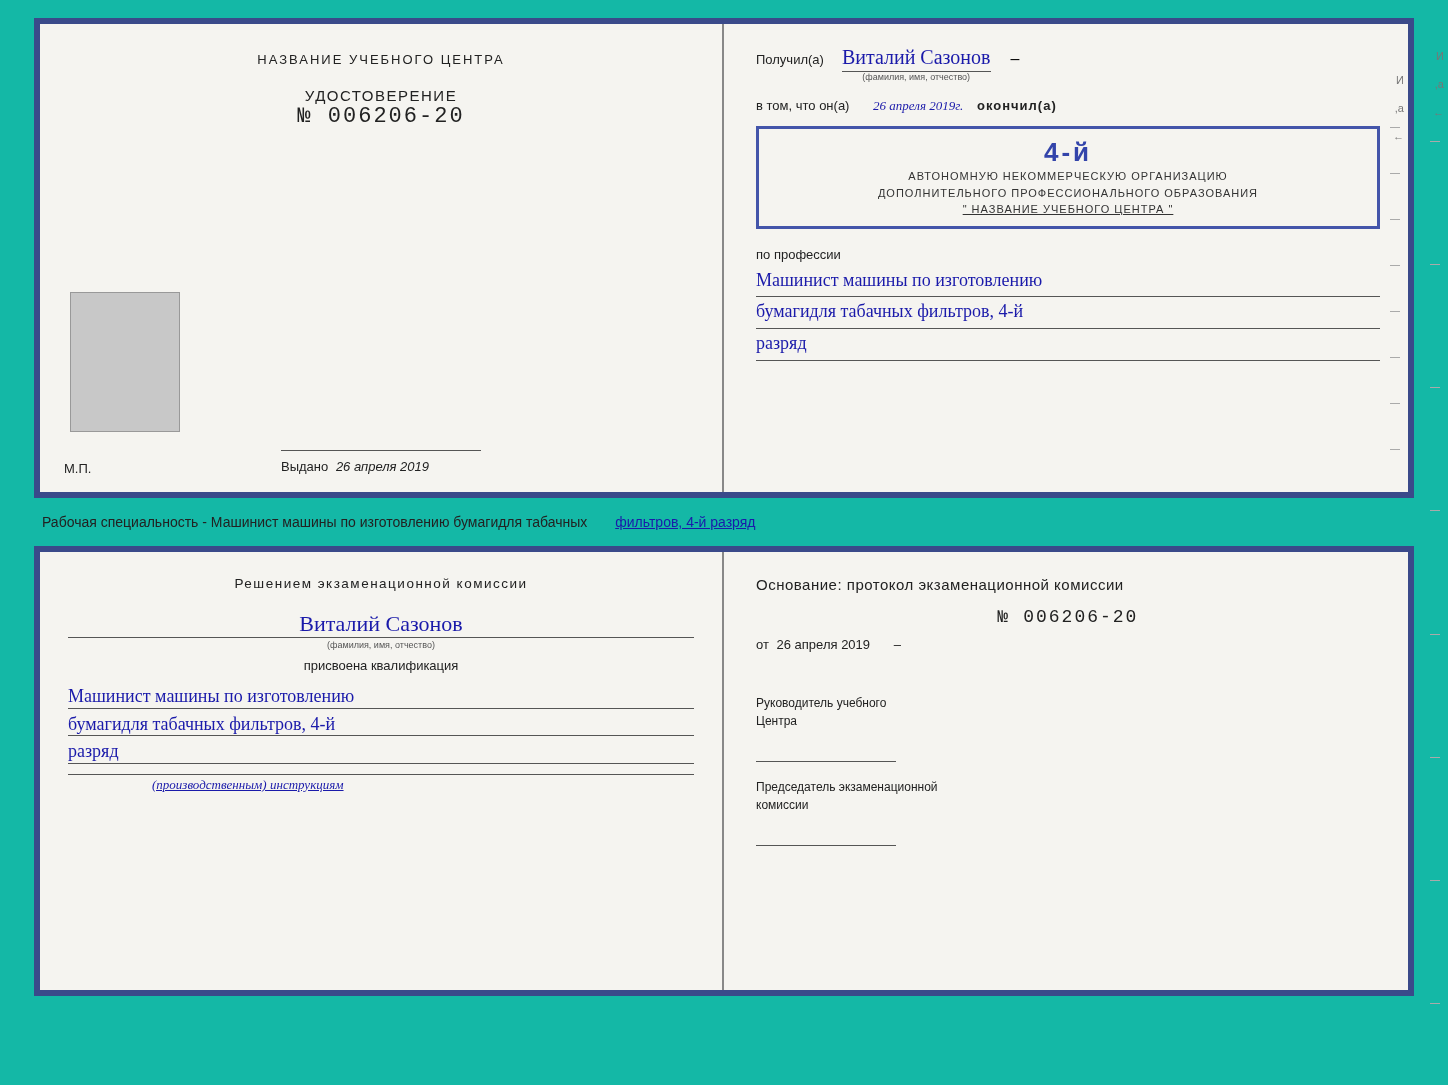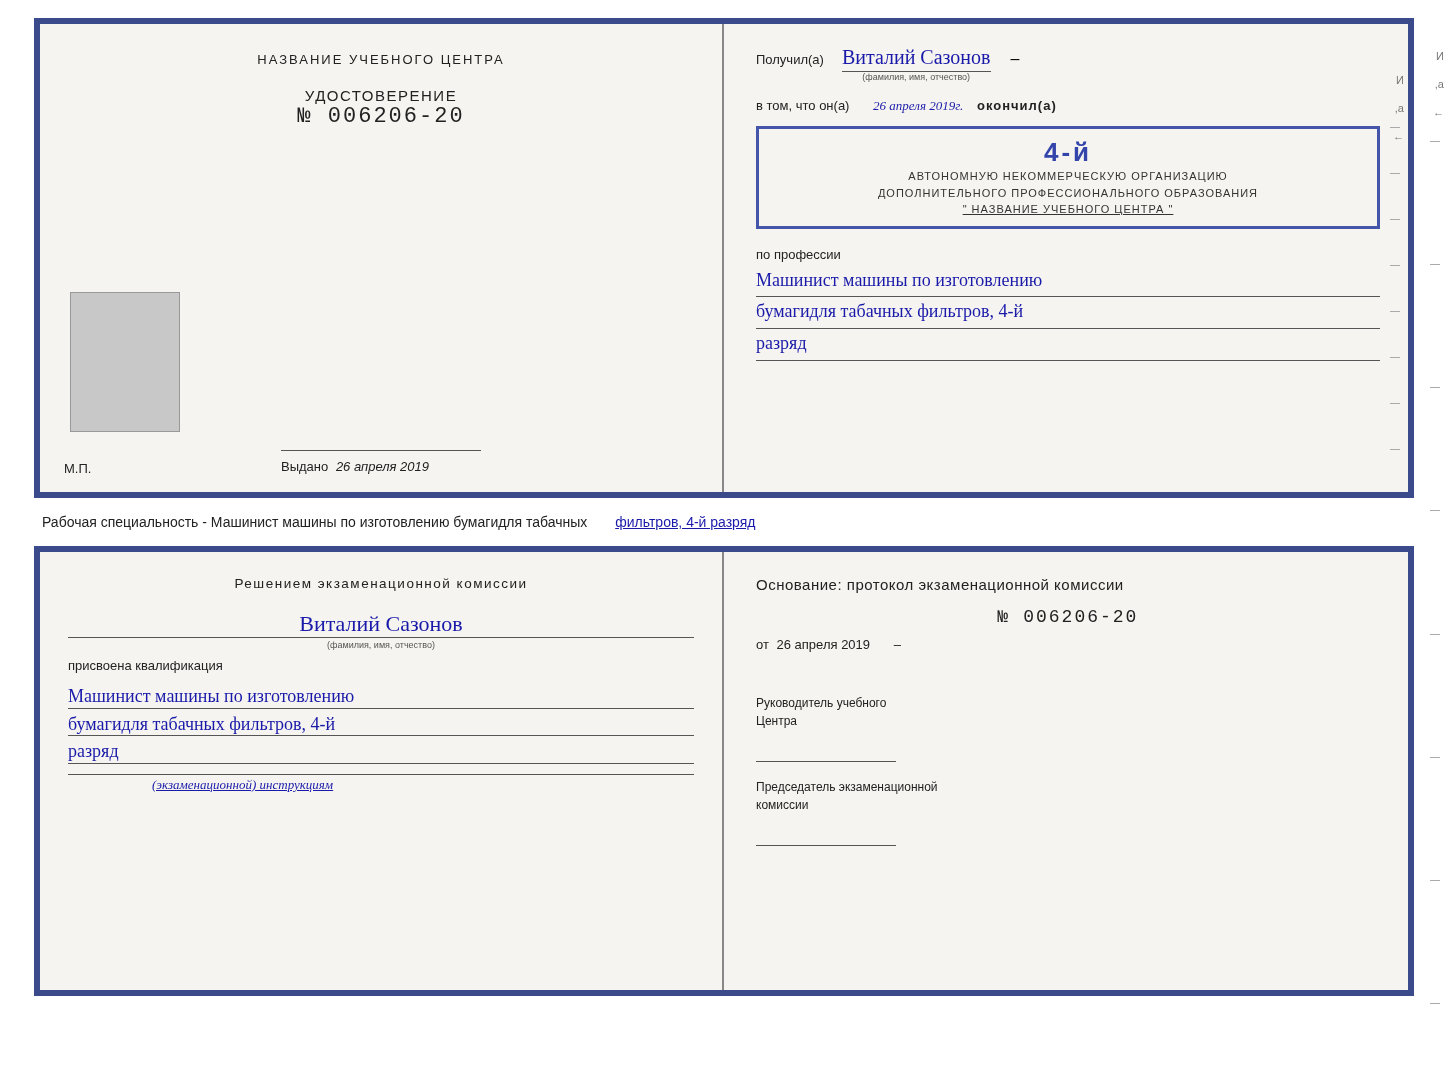--- a/index.html
+++ b/index.html
@@ -8,21 +8,21 @@
       height: 1085px;
       background: #e8e8e8;
       font-family: Arial, sans-serif;
       overflow: hidden;
       position: relative;
     }
 
     .page-bg {
       width: 100%;
       height: 100%;
-      background: #ffffff;
+      background: #14b8a6;
       display: flex;
       flex-direction: column;
       align-items: center;
       padding: 18px 20px;
       gap: 12px;
     }
 
     
     .cert-top {
       width: 1380px;
@@ -262,21 +262,21 @@
       color: #555;
       text-align: center;
       border-top: 1px solid #555;
       padding-top: 2px;
       margin-bottom: 8px;
     }
 
     .prisvoena-text {
       font-size: 13px;
       color: #222;
-      text-align: left;
+      text-align: center;
       margin-bottom: 8px;
     }
 
     .profession-hw-bottom {
       font-family: 'Segoe Script', 'Comic Sans MS', cursive;
       font-size: 18px;
       color: #1a1aaa;
       line-height: 1.7;
     }
 
@@ -474,21 +474,21 @@
         </div>
         <div class="profession-hw-bottom">
           <span>разряд</span>
           <div style="border-bottom:1px solid #555; width:100%; margin-top:-4px;"></div>
         </div>
       </div>
 
       <div style="margin-top: 10px; border-bottom: 1px solid #555; width: 100%;"></div>
 
       <div style="margin-left: 84px;">
-        <span class="dopusk-handwritten">(экзаменационной) инструкциям</span>
+        <span class="dopusk-handwritten">(производственным) инструкциям</span>
       </div>
     </div>
 
     <div class="cert-bottom-right">
       <div class="osnovaniye-text">Основание:  протокол  экзаменационной  комиссии</div>
 
       <div class="protocol-number">№  006206-20</div>
 
       <div class="ot-line">
         <span>от</span>

